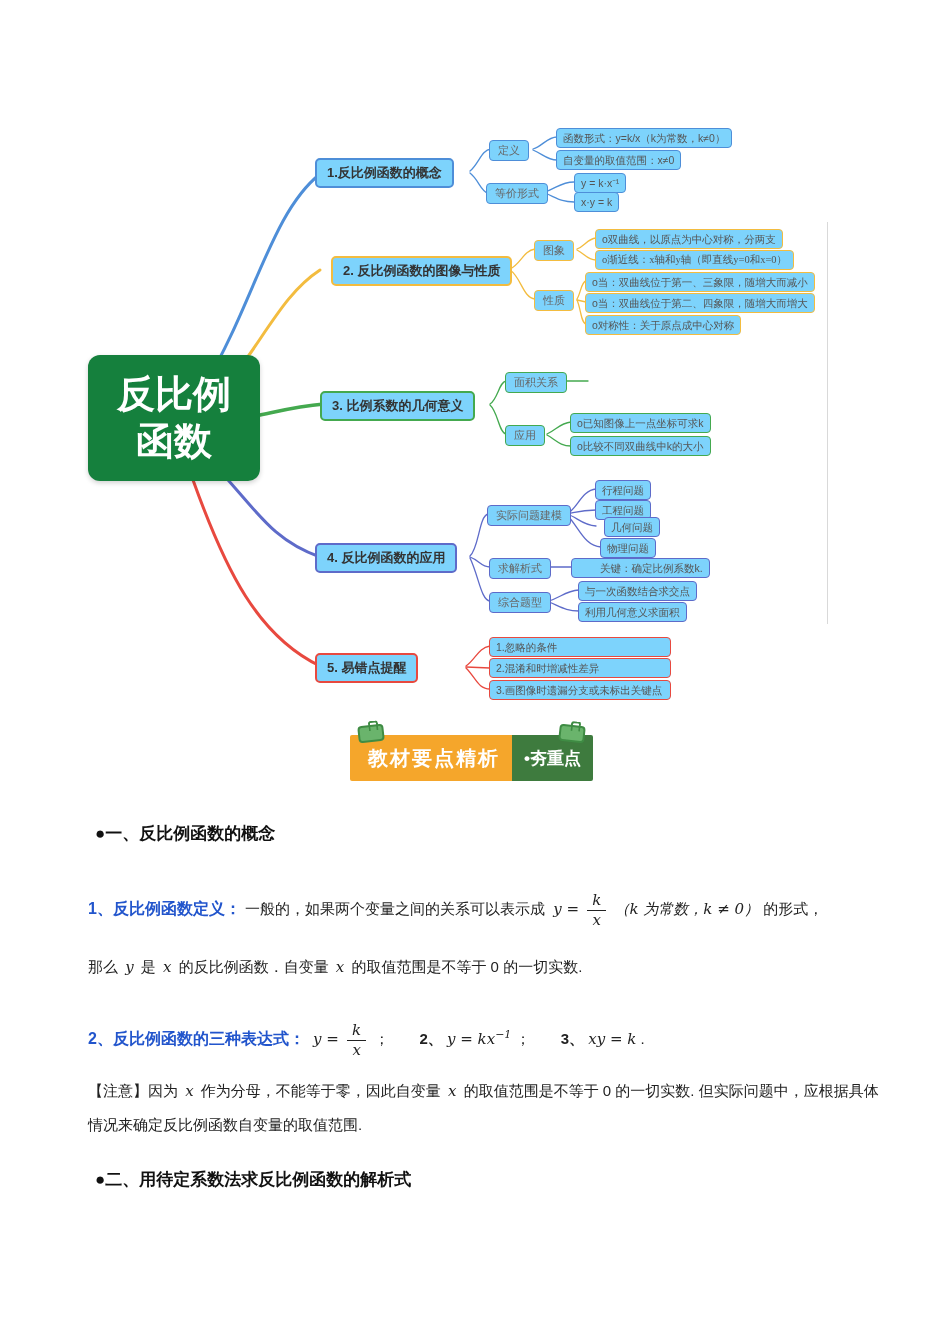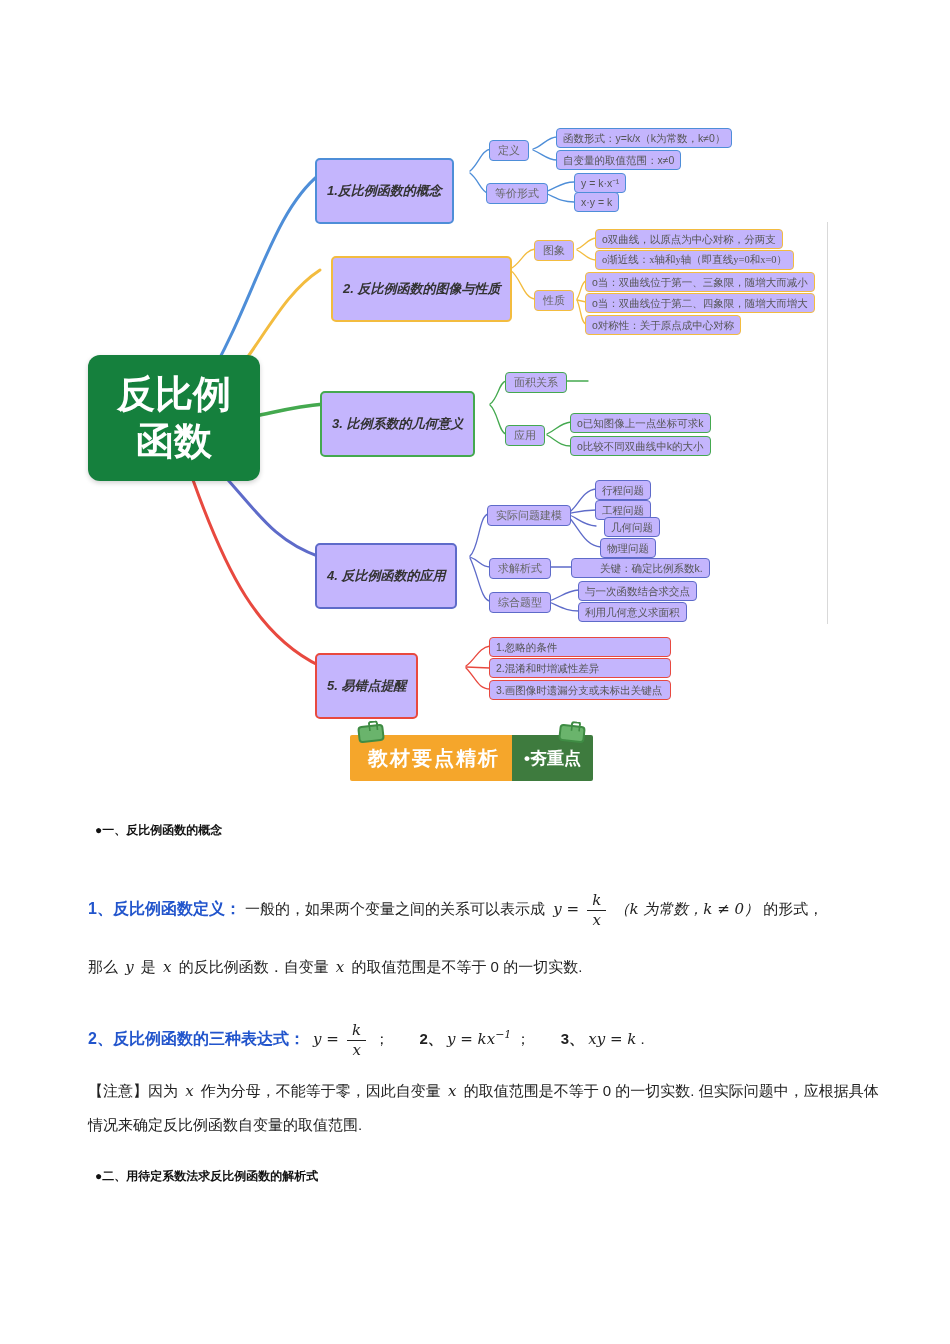--- a/index.html
+++ b/index.html
@@ -3,23 +3,23 @@
 <meta charset="utf-8">
 <style>
   * { margin:0; padding:0; box-sizing:border-box; }
   html,body { background:#fff; }
   body { width:950px; height:1344px; font-family:"Liberation Sans", sans-serif; position:relative; overflow:hidden; }
   .page { position:relative; width:950px; height:1344px; background:#fff; }
 
   
   .mindmap { position:absolute; left:0; top:0; width:950px; height:720px; }
   .mm-lines { position:absolute; left:0; top:0; z-index:1; }
-  .mm-box { position:absolute; background:#c4b5fd; border:1px solid #999; border-radius:4px;
+  .mm-box { position:absolute; background:#7dd3fc; border:1px solid #999; border-radius:4px;
             color:#555; font-size:10.5px; line-height:1.55; padding:1px 6px; white-space:nowrap; z-index:2; }
-  .branch { font-size:13px; font-weight:bold; color:#333; border-width:2px; padding:21px 10px; border-radius:5px;font-style:italic; }
+  .branch { font-size:13px; font-weight:bold; color:#333; border-width:2px; padding:3px 10px; border-radius:5px; }
   .sub { font-size:11px; color:#666; padding:1px 8px; }
   .wrap { white-space:normal; line-height:1.45; }
   .bc-blue   { border-color:#4E8ED8; }
   .bc-yellow { border-color:#F3BC3F; }
   .bc-green  { border-color:#44A94F; }
   .bc-indigo { border-color:#5E6BC9; }
   .bc-red    { border-color:#E8493F; }
   .root-node { position:absolute; left:88px; top:355px; width:172px; height:126px; background:#15803d;
                border-radius:12px; color:#fff; font-weight:bold; font-size:38px; text-align:center;
                display:flex; flex-direction:column; justify-content:center; line-height:1.25; z-index:2;
@@ -33,21 +33,21 @@
   .banner-right { background:#3E7B3E; color:#fff; font-weight:bold; font-size:17px;
                   display:flex; align-items:center; padding:0 12px; border-radius:0 2px 2px 0; }
   .clip { position:absolute; top:-10px; width:26px; height:17px; background:#6AB46C;
           border:2px solid #3F8C44; border-radius:4px; z-index:4; }
   .clip:after { content:""; position:absolute; left:9px; top:-6px; width:6px; height:8px;
                 border:2px solid #3F8C44; border-bottom:none; border-radius:3px 3px 0 0; }
   .clip-left { left:8px; transform:rotate(-6deg); }
   .clip-right { right:8px; transform:rotate(6deg); }
 
   
-  .h-section { position:absolute; font-size:12px; font-weight:bold; color:#111; }
+  .h-section { position:absolute; font-size:17px; font-weight:bold; color:#111; }
   .para { position:absolute; font-size:15px; color:#222; }
   .blue-label { color:#2255CC; font-weight:bold; font-size:16px; }
   .mathit { font-family:"DejaVu Serif", serif; font-style:italic; }
   .pad-x { margin:0 3px; }
   .bold { font-weight:bold; }
   .frac { display:inline-block; vertical-align:-11px; text-align:center; line-height:1.15; margin:0 4px;
           font-family:"DejaVu Serif", serif; font-style:italic; font-size:15px; }
   .frac .num { display:block; padding:0 5px 1px; border-bottom:1px solid #222; }
   .frac .den { display:block; padding-top:1px; }
   sup { font-size:11px; }

